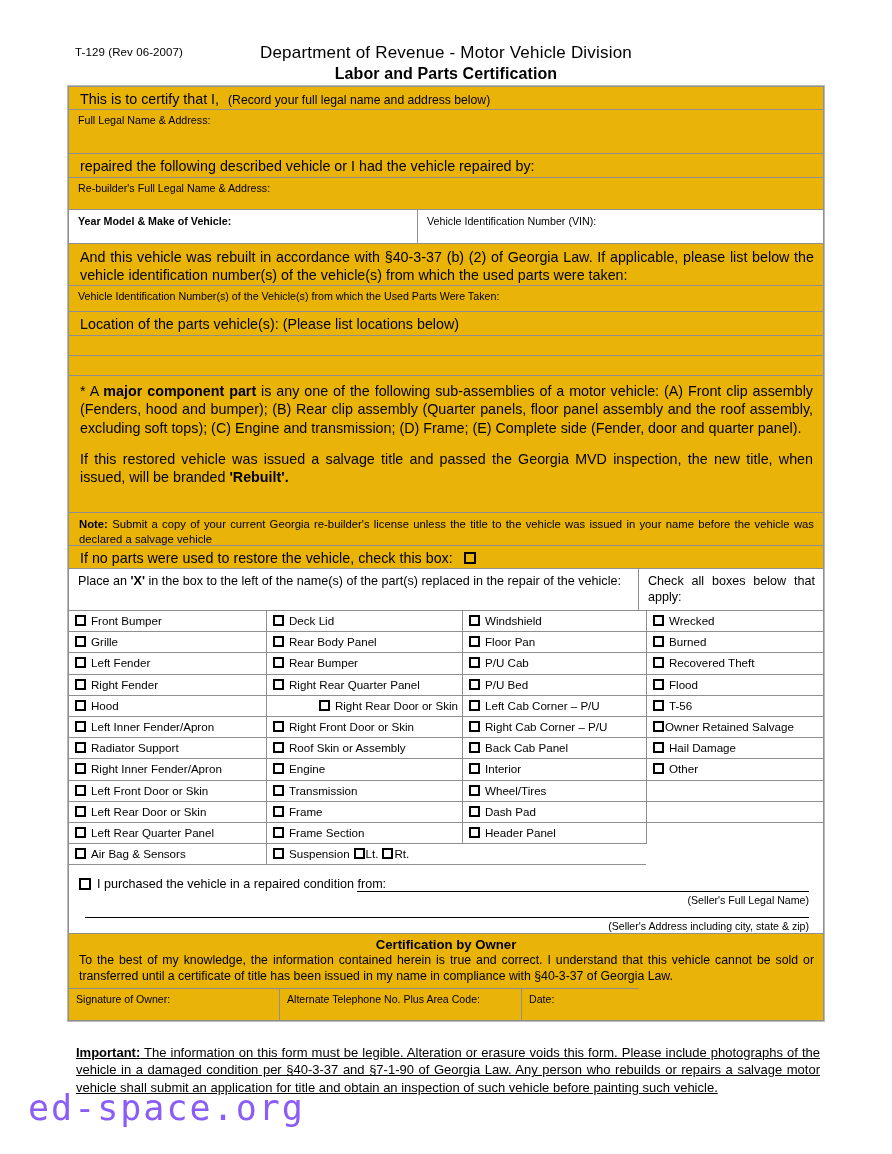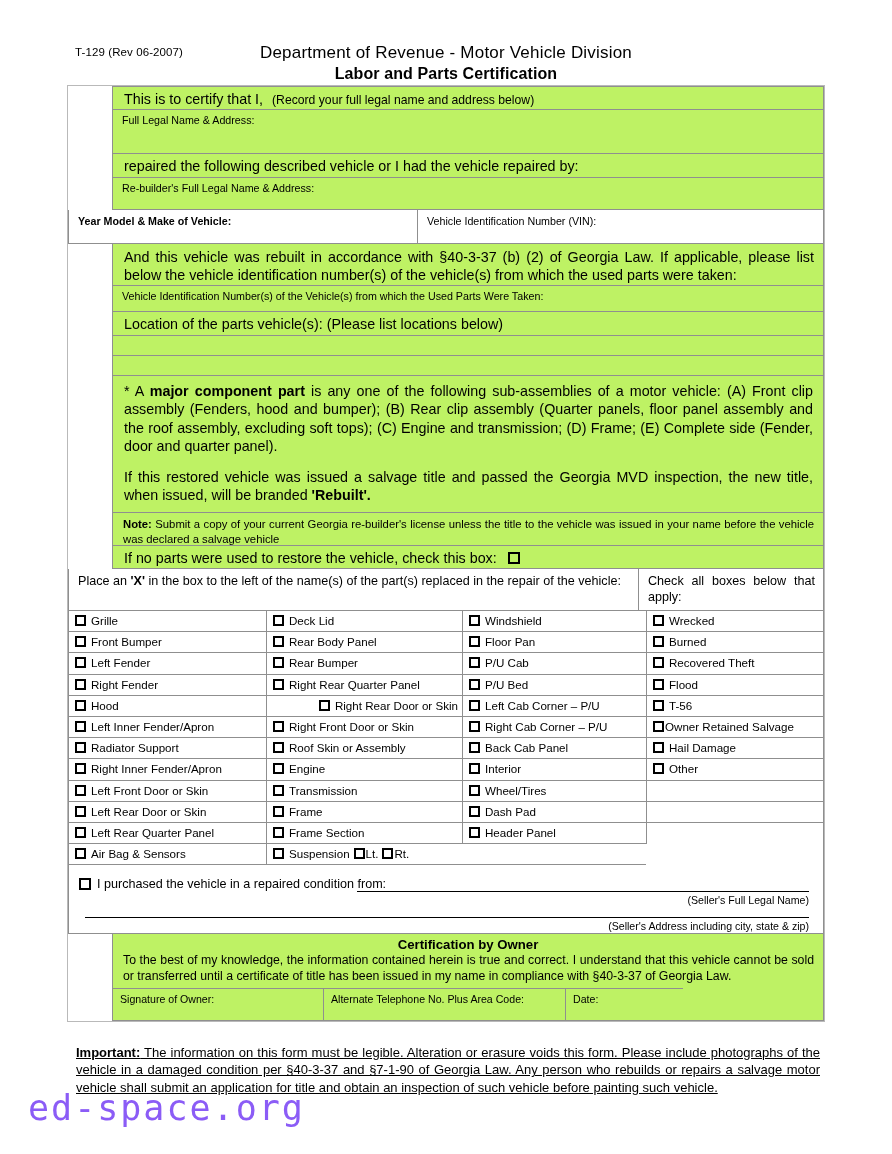--- a/index.html
+++ b/index.html
@@ -60,22 +60,21 @@
     width: 758px;
     border: 1px solid #b9b9b9;
     box-sizing: border-box;
     background: #fff;
   }
   .band {
     border: 1px solid #8f8f8f;
     border-top: none;
     box-sizing: border-box;
     position: relative;
-    background: #bef264;
-    margin-left: 44px;
+    background: #eab308;
   }
   .band.first { border-top: 1px solid #8f8f8f; }
 
   .big {
     font-size: 14.3px;
     padding: 4px 9px 4px 11px;
     line-height: 1.28;
   }
   .small {
     font-size: 10.7px;
@@ -283,22 +282,22 @@
         <span>Place an </span><b>'X'</b><span> in the box to the left of the name(s) of the part(s) replaced in the repair of the vehicle:</span>
       </div>
       <div class="hdrcell" style="width:186px;border-top:none;">
         <span>Check all boxes below that apply:</span>
       </div>
     </div>
 
     <div class="grid">
 
       <div class="gcol" style="width:198px;">
+        <div class="gcell" style="border-top:none;border-right:none;"><span class="cb"></span><span>Front Bumper</span></div>
         <div class="gcell" style="border-top:none;border-right:none;"><span class="cb"></span><span>Grille</span></div>
-        <div class="gcell" style="border-top:none;border-right:none;"><span class="cb"></span><span>Front Bumper</span></div>
         <div class="gcell" style="border-top:none;border-right:none;"><span class="cb"></span><span>Left Fender</span></div>
         <div class="gcell" style="border-top:none;border-right:none;"><span class="cb"></span><span>Right Fender</span></div>
         <div class="gcell" style="border-top:none;border-right:none;"><span class="cb"></span><span>Hood</span></div>
         <div class="gcell" style="border-top:none;border-right:none;"><span class="cb"></span><span>Left Inner Fender/Apron</span></div>
         <div class="gcell" style="border-top:none;border-right:none;"><span class="cb"></span><span>Radiator Support</span></div>
         <div class="gcell" style="border-top:none;border-right:none;"><span class="cb"></span><span>Right Inner Fender/Apron</span></div>
         <div class="gcell" style="border-top:none;border-right:none;"><span class="cb"></span><span>Left Front Door or Skin</span></div>
         <div class="gcell" style="border-top:none;border-right:none;"><span class="cb"></span><span>Left Rear Door or Skin</span></div>
         <div class="gcell" style="border-top:none;border-right:none;"><span class="cb"></span><span>Left Rear Quarter Panel</span></div>
         <div class="gcell" style="border-top:none;border-right:none;"><span class="cb"></span><span>Air Bag &amp; Sensors</span></div>

